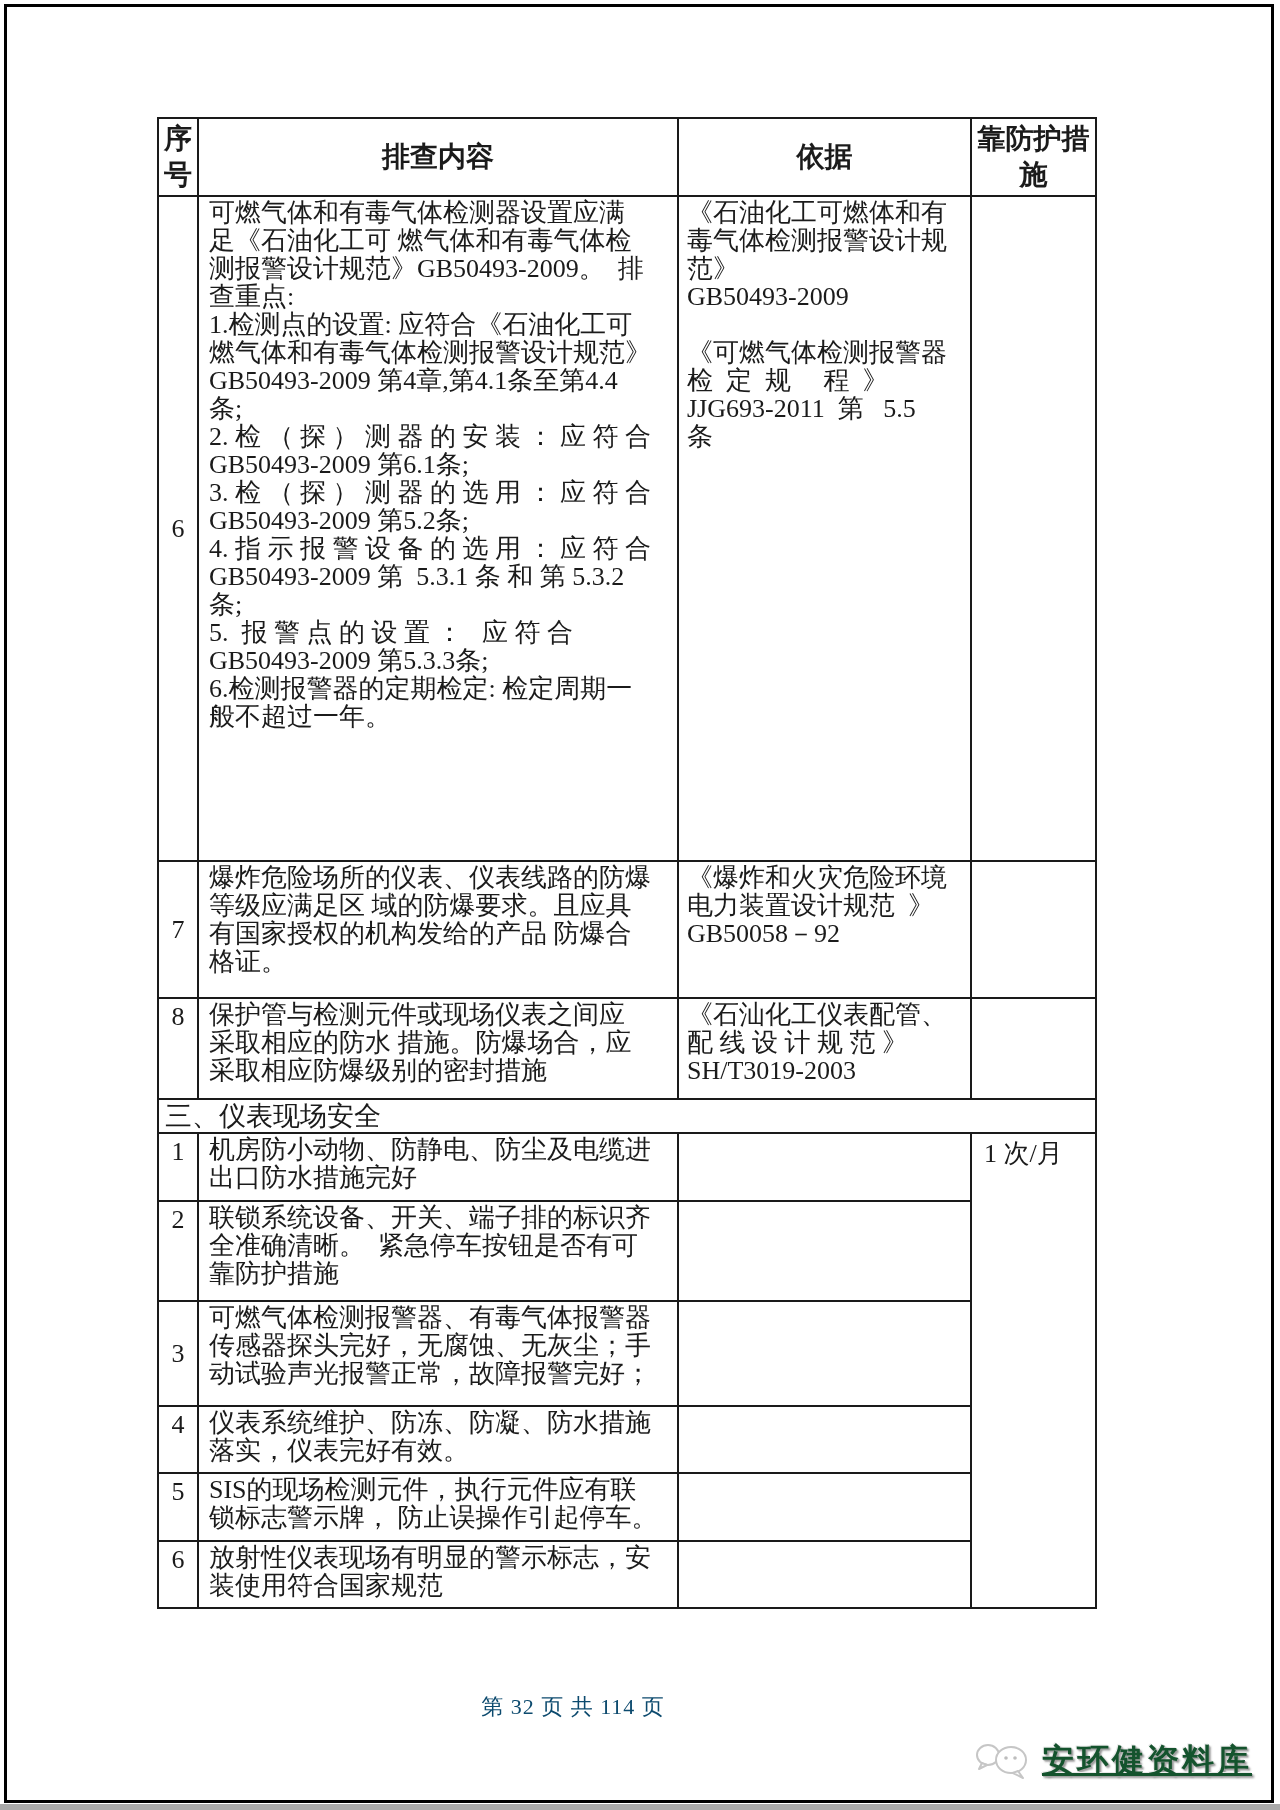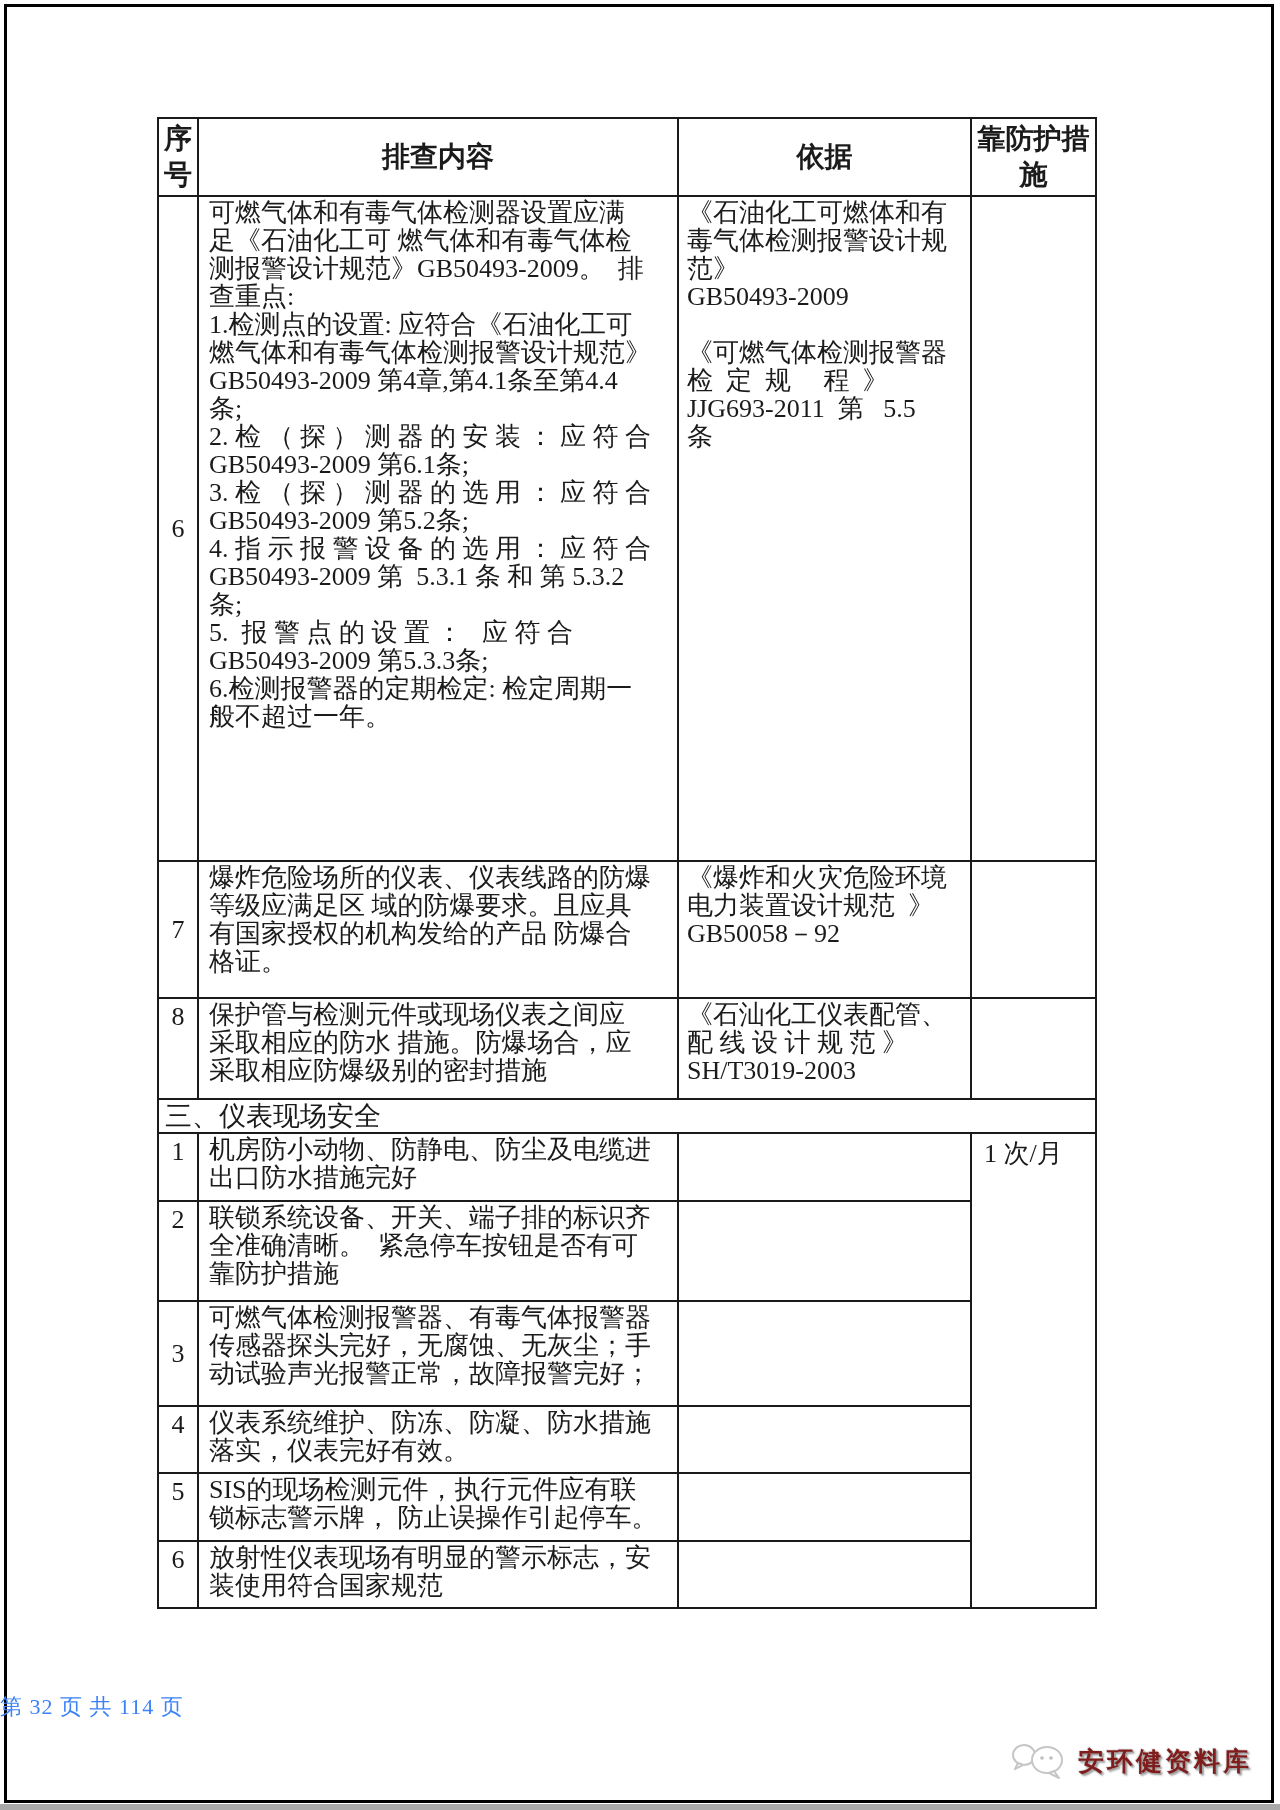--- a/index.html
+++ b/index.html
@@ -53,35 +53,37 @@
   td.freq-cell{padding:6px 2px 2px 12px;}
   .lines{white-space:pre-wrap;word-break:break-all;}
   td.section-cell{
     padding:0 4px 0 6px;
     font-size:27px;
     line-height:32px;
     margin-top:40px;
   }
   .footer-text{
     position:absolute;left:0;top:1692px;width:1146px;
+    text-align:center;
     font-size:22px;
     letter-spacing:1px;
-    color:#3b82f6;
+    color:#0c4a6e;
   }
   .watermark{
     position:absolute;right:28px;top:1738px;
     display:flex;align-items:center;gap:10px;
   }
   .watermark-text{
-    font-size:26px;
+    font-size:32px;
     font-weight:bold;
-    color:#7f1d1d;
+    color:#14532d;
     letter-spacing:3px;
     text-shadow:2px 2px 2px #9b9b9b,-1px -1px 0 #e9e9e9,1px 1px 0 #c2c2c2;
     font-family:"Liberation Sans","DejaVu Sans",sans-serif;
+    text-decoration:underline;
   }
   .watermark-icon{width:58px;height:46px;}
 </style>
 </head>
 <body>
 
 <div class="page">
   <div class="scan-frame"></div>
 
   <table class="main-table">

